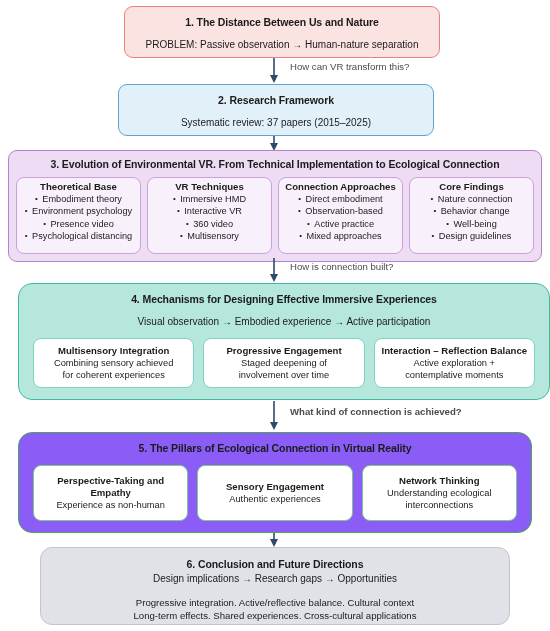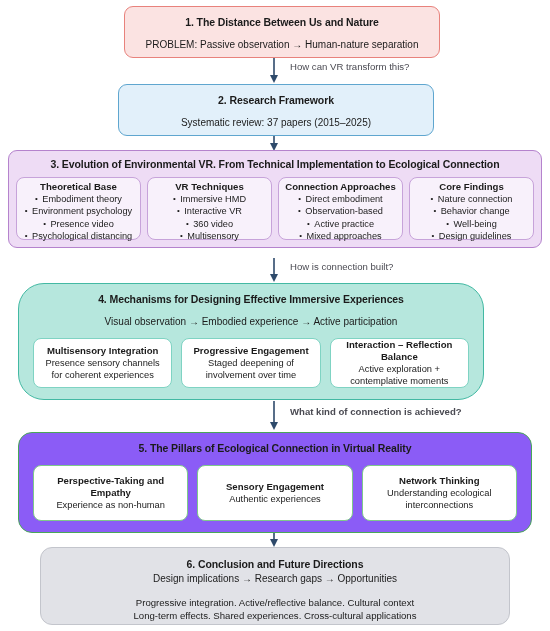--- a/index.html
+++ b/index.html
@@ -51,21 +51,21 @@
   .s2 {
     left: 118px; top: 84px; width: 316px; height: 52px;
     background: #e2f0fa;
     border: 1.4px solid #5fa6cf;
   }
   .s2 .box-title { margin-top: 9px; }
   .s2 .box-sub { margin-top: 9px; }
 
   
   .s3 {
-    left: 8px; top: 150px; width: 534px; height: 98px;
+    left: 8px; top: 150px; width: 534px; height: 112px;
     background: #eedcf5;
     border: 1.4px solid #b583cd;
   }
   .s3 .box-title { margin-top: 7px; }
   .s3-cards {
     position: absolute;
     left: 7px; top: 26px; right: 7px; bottom: 7px;
     display: flex;
     gap: 6px;
   }
@@ -95,24 +95,24 @@
     white-space: nowrap;
   }
   .card-list li::before {
     content: "\2022\00a0\00a0";
     font-size: 8px;
     vertical-align: 1px;
   }
 
   
   .s4 {
-    left: 18px; top: 283px; width: 466px; height: 117px;
+    left: 18px; top: 283px; width: 532px; height: 117px;
     background: #b6e7dd;
     border: 1.4px solid #43b9a3;
-    border-radius: 26px;
+    border-radius: 14px;
   }
   .s4 .box-title { margin-top: 9px; }
   .s4 .box-sub { margin-top: 9px; }
   .s4-cards {
     position: absolute;
     left: 14px; top: 54px; right: 14px; bottom: 11px;
     display: flex;
     gap: 9px;
   }
   .s4-card {
@@ -276,21 +276,21 @@
     </svg>
   </div>
   <div class="conn-label" style="top:261px;">How is connection built?</div>
 
   <div class="box s4">
     <div class="box-title">4. Mechanisms for Designing Effective Immersive Experiences</div>
     <div class="box-sub">Visual observation → Embodied experience → Active participation</div>
     <div class="s4-cards">
       <div class="s4-card">
         <div class="sub-head">Multisensory Integration</div>
-        <div class="sub-text">Presence sensory channels</div>
+        <div class="sub-text">Combining sensory achieved</div>
         <div class="sub-text">for coherent experiences</div>
       </div>
       <div class="s4-card">
         <div class="sub-head">Progressive Engagement</div>
         <div class="sub-text">Staged deepening of</div>
         <div class="sub-text">involvement over time</div>
       </div>
       <div class="s4-card">
         <div class="sub-head">Interaction – Reflection Balance</div>
         <div class="sub-text">Active exploration +</div>

